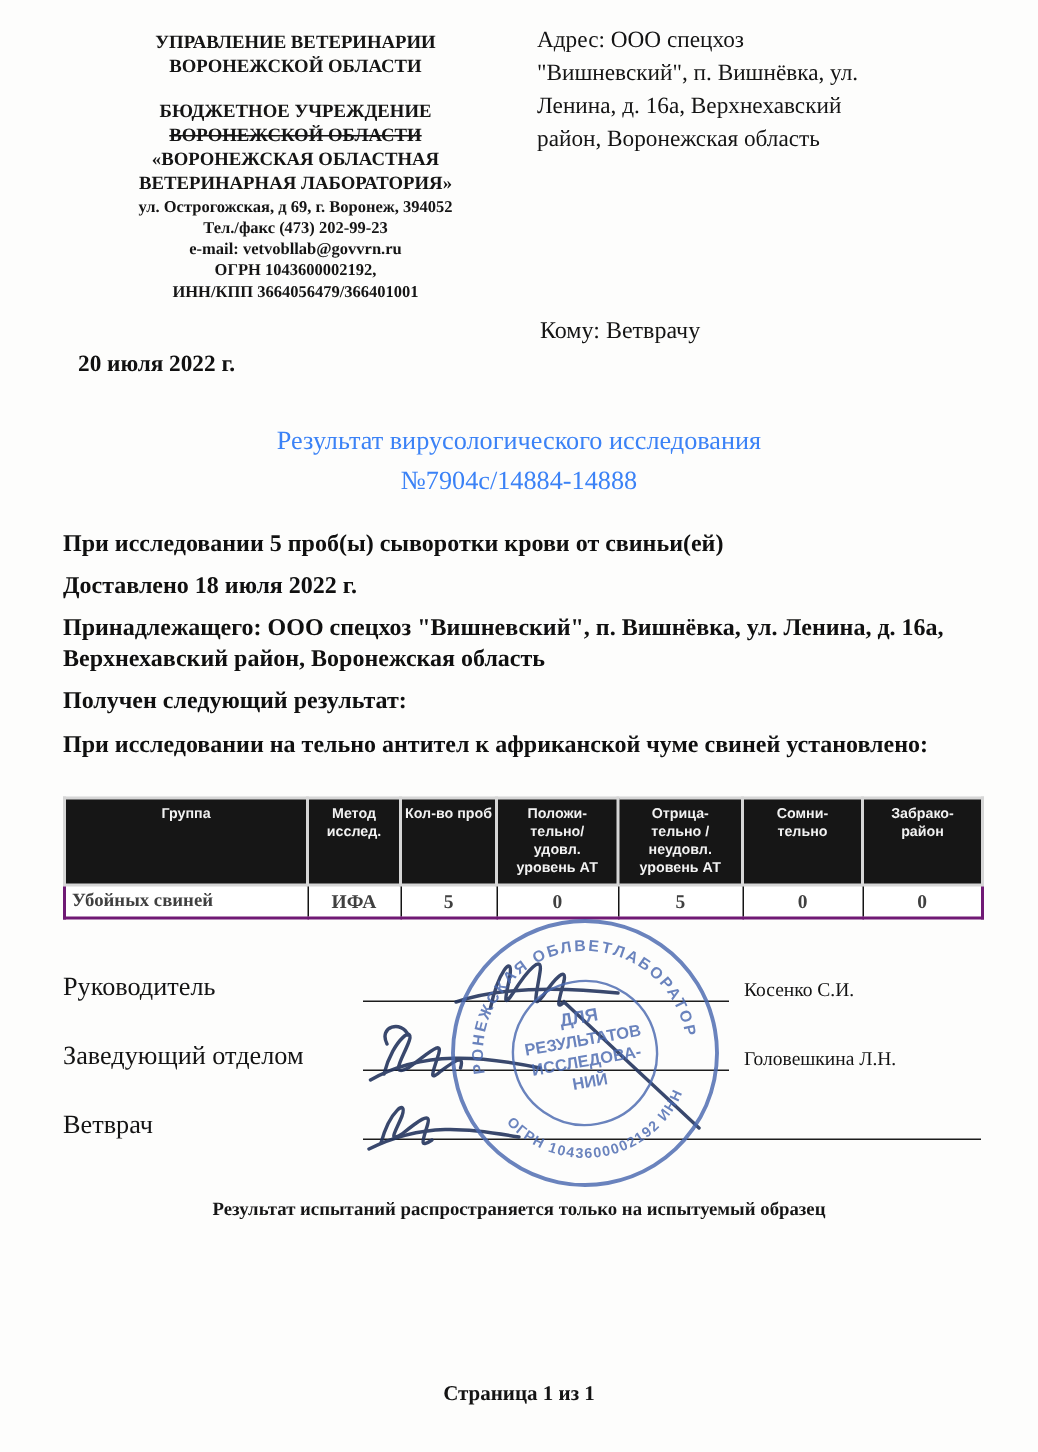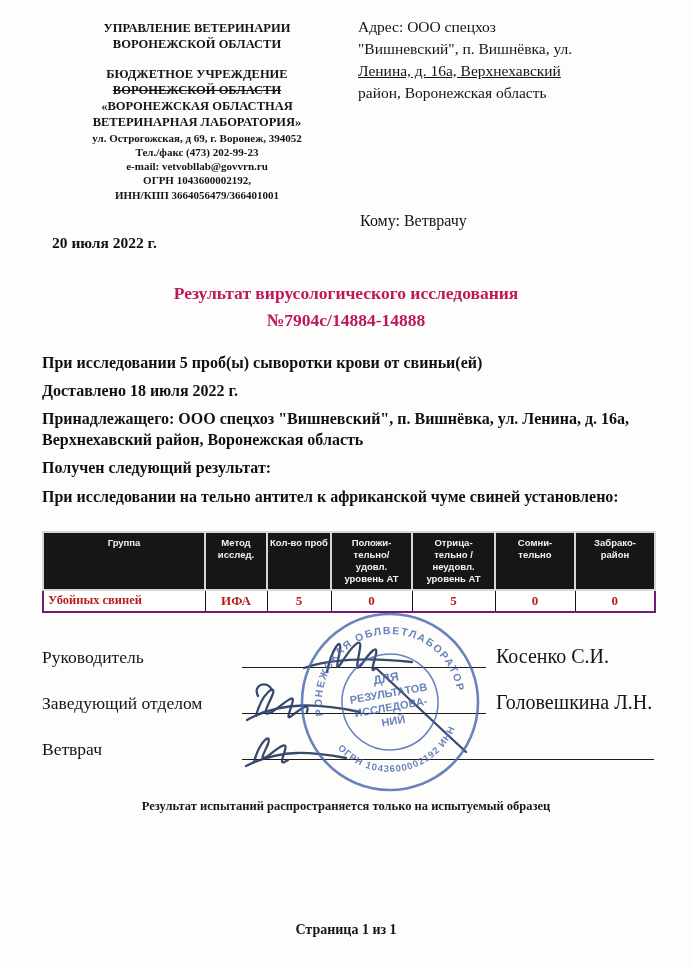--- a/index.html
+++ b/index.html
@@ -22,35 +22,35 @@
   .org-l.lg { font-size: 12.5px; line-height: 1.3; }
   .org-l.sm { font-size: 11px;  line-height: 1.3; }
   .gap-t { margin-top: 13px; }
   .strike { text-decoration: line-through; }
 
   
   .addr-block {
     position: absolute; left: 358px; top: 16px; width: 306px;
     font-size: 15.5px; line-height: 1.42; color: #141414;
   }
-  .addr-line.u { text-decoration: underline; }
+  .addr-line.u { }
   .kome {
     position: absolute; left: 360px; top: 212px;
     font-size: 16px; color: #141414;
   }
 
   .doc-date {
     position: absolute; left: 52px; top: 234px; width: 290px;
     font-weight: bold; font-size: 15.5px;
   }
 
   .doc-title {
     position: absolute; left: 0; top: 280px; width: 100%;
-    text-align: center; font-weight: bold; font-size: 17.5px; line-height: 1.55;
-    color: #be185d;
+    text-align: center; font-weight: normal; font-size: 17.5px; line-height: 1.55;
+    color: #3b82f6;
   }
 
   .body-text {
     position: absolute; left: 42px; top: 352px; width: 612px;
     font-size: 16px; font-weight: bold; color: #101010;
   }
   .body-text p { margin: 0 0 7px 0; line-height: 1.32; }
 
   
   .res-table {
@@ -61,32 +61,32 @@
   .res-table th {
     background: #161616; color: #f2f2f2;
     font-family: "Liberation Sans", sans-serif;
     font-size: 9.5px; font-weight: bold;
     border: 2px solid #d6d6d6;
     padding: 4px 2px; text-align: center; vertical-align: top;
     white-space: pre-line; line-height: 1.25;
   }
   .res-table td {
     border: 1.5px solid #141414;
-    font-size: 13px; font-weight: bold; color: #b91c1c;
+    font-size: 13px; font-weight: bold; color: #404040;
     padding: 2px 4px; text-align: center; background: #fff;
     height: 22px;
   }
   .res-table td.c-left { text-align: left; font-size: 12.5px; }
 
   
   .sig-block { position: absolute; left: 42px; top: 638px; width: 612px; }
   .sig-row { display: flex; align-items: flex-end; height: 30px; margin-bottom: 16px; }
   .sig-role { width: 200px; font-size: 17.5px; color: #141414; }
   .sig-line { flex: 1; border-bottom: 1.6px solid #1c1c1c; height: 100%; }
-  .sig-name { width: 168px; font-size: 20px; color: #141414; padding-left: 10px; margin-top: 32px; }
+  .sig-name { width: 168px; font-size: 13px; color: #141414; padding-left: 10px; margin-top: 32px; }
 
   .sig-ink {
     position: absolute; left: 42px; top: 630px; width: 612px; height: 160px;
     pointer-events: none;
   }
 
   
   .stamp {
     position: absolute; left: 298px; top: 610px; width: 184px; height: 184px;
     opacity: 0.82; transform: rotate(-10deg); pointer-events: none;

